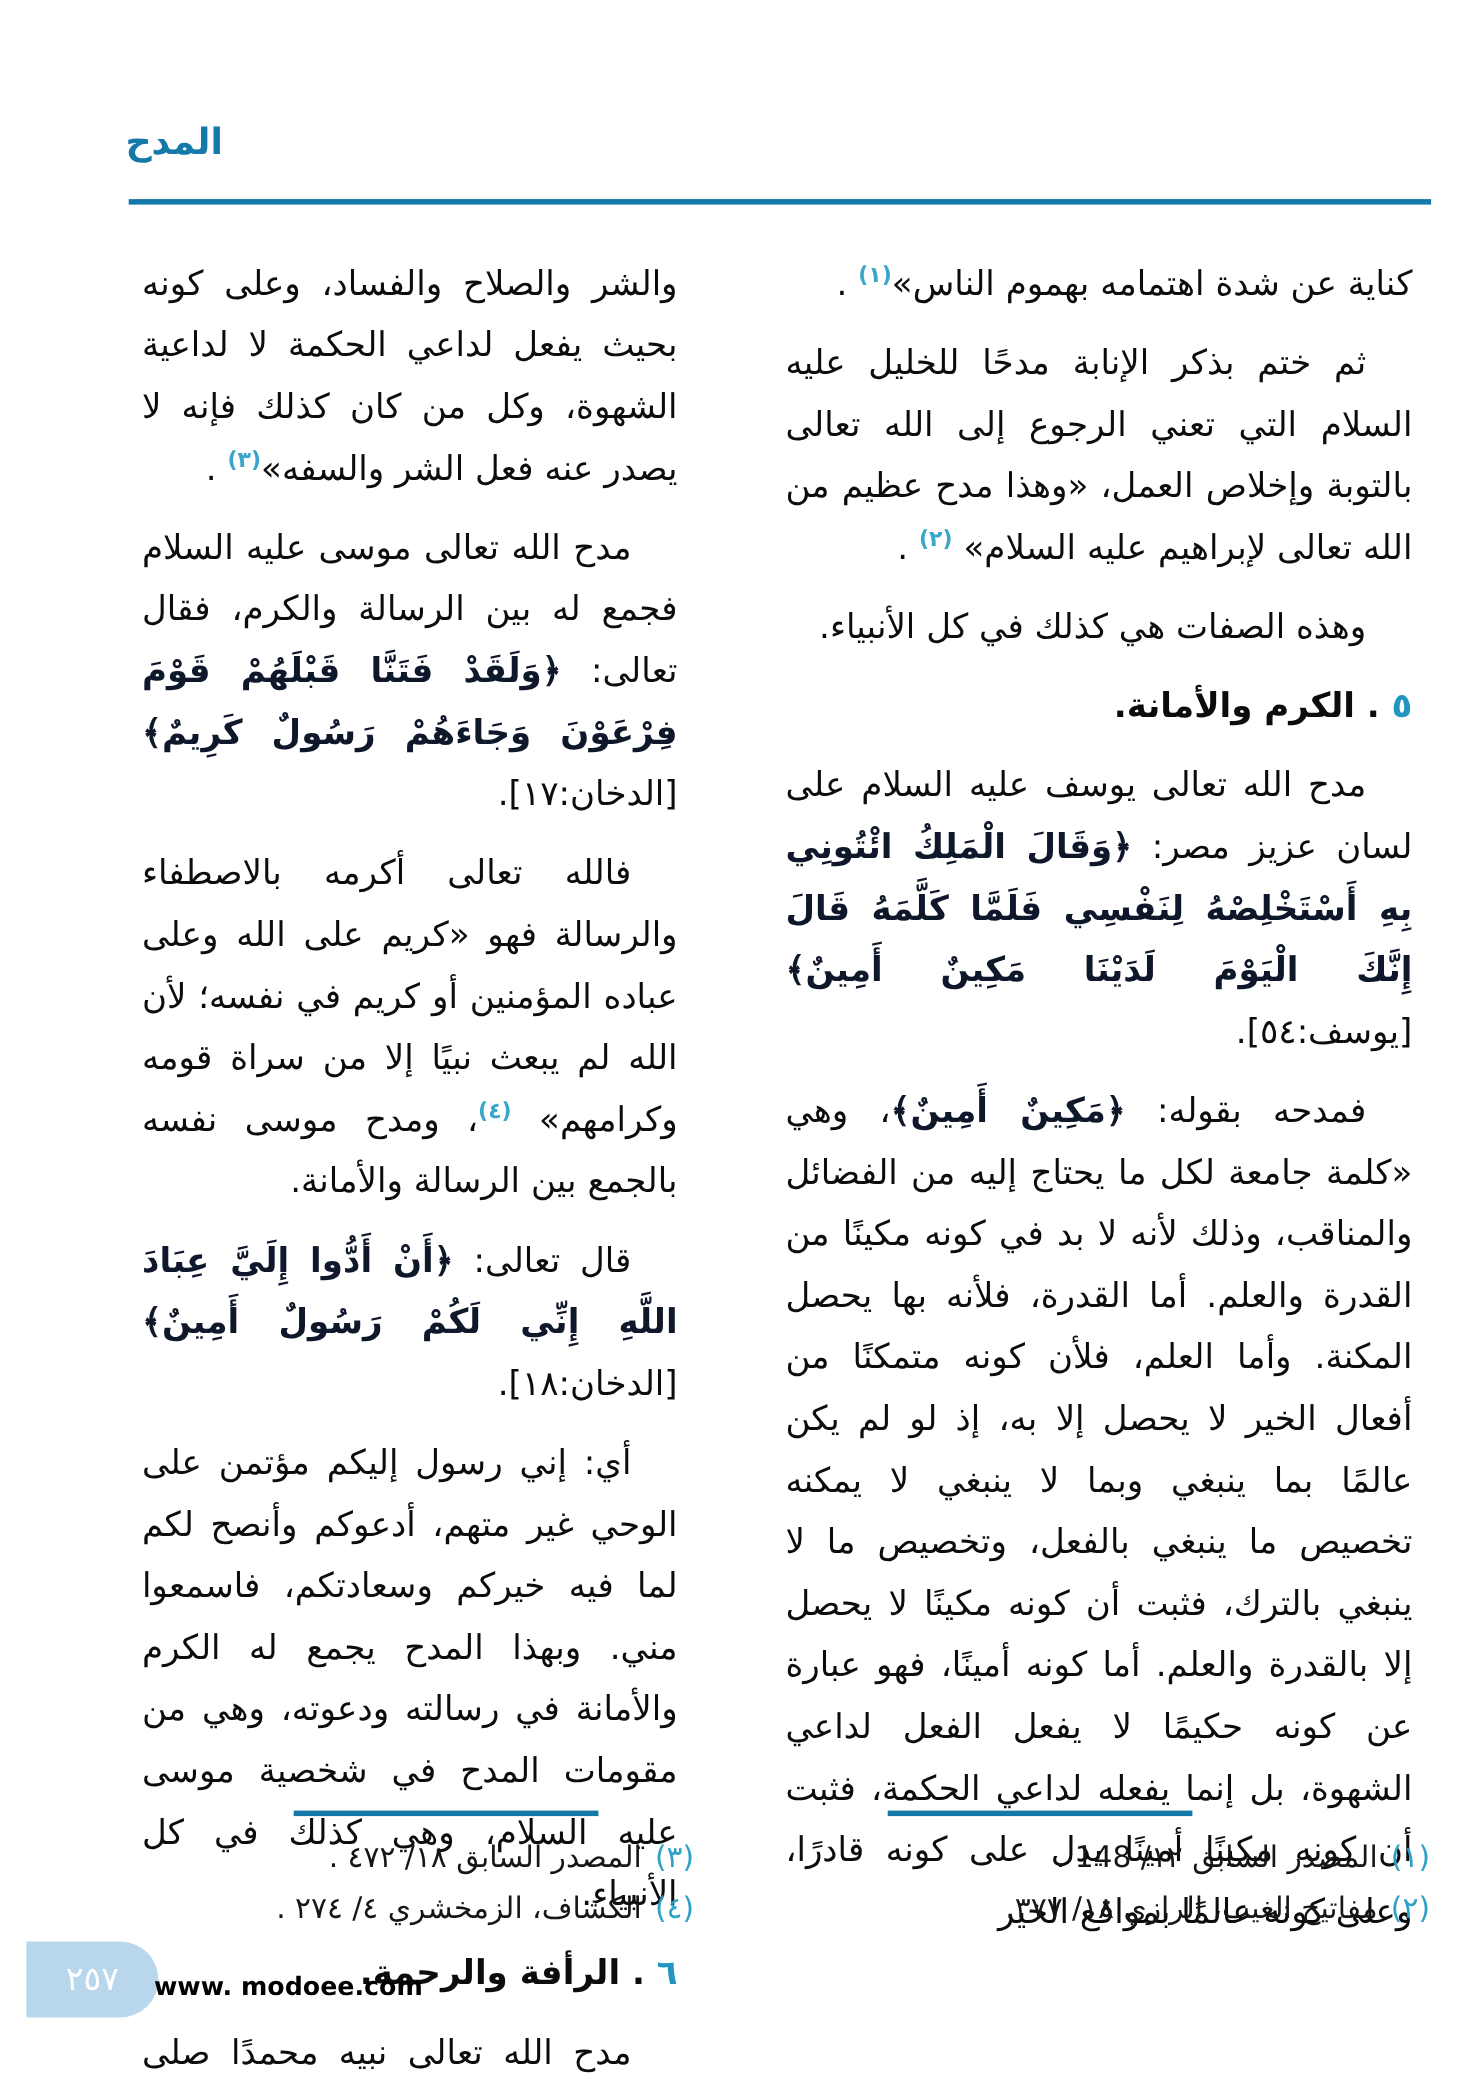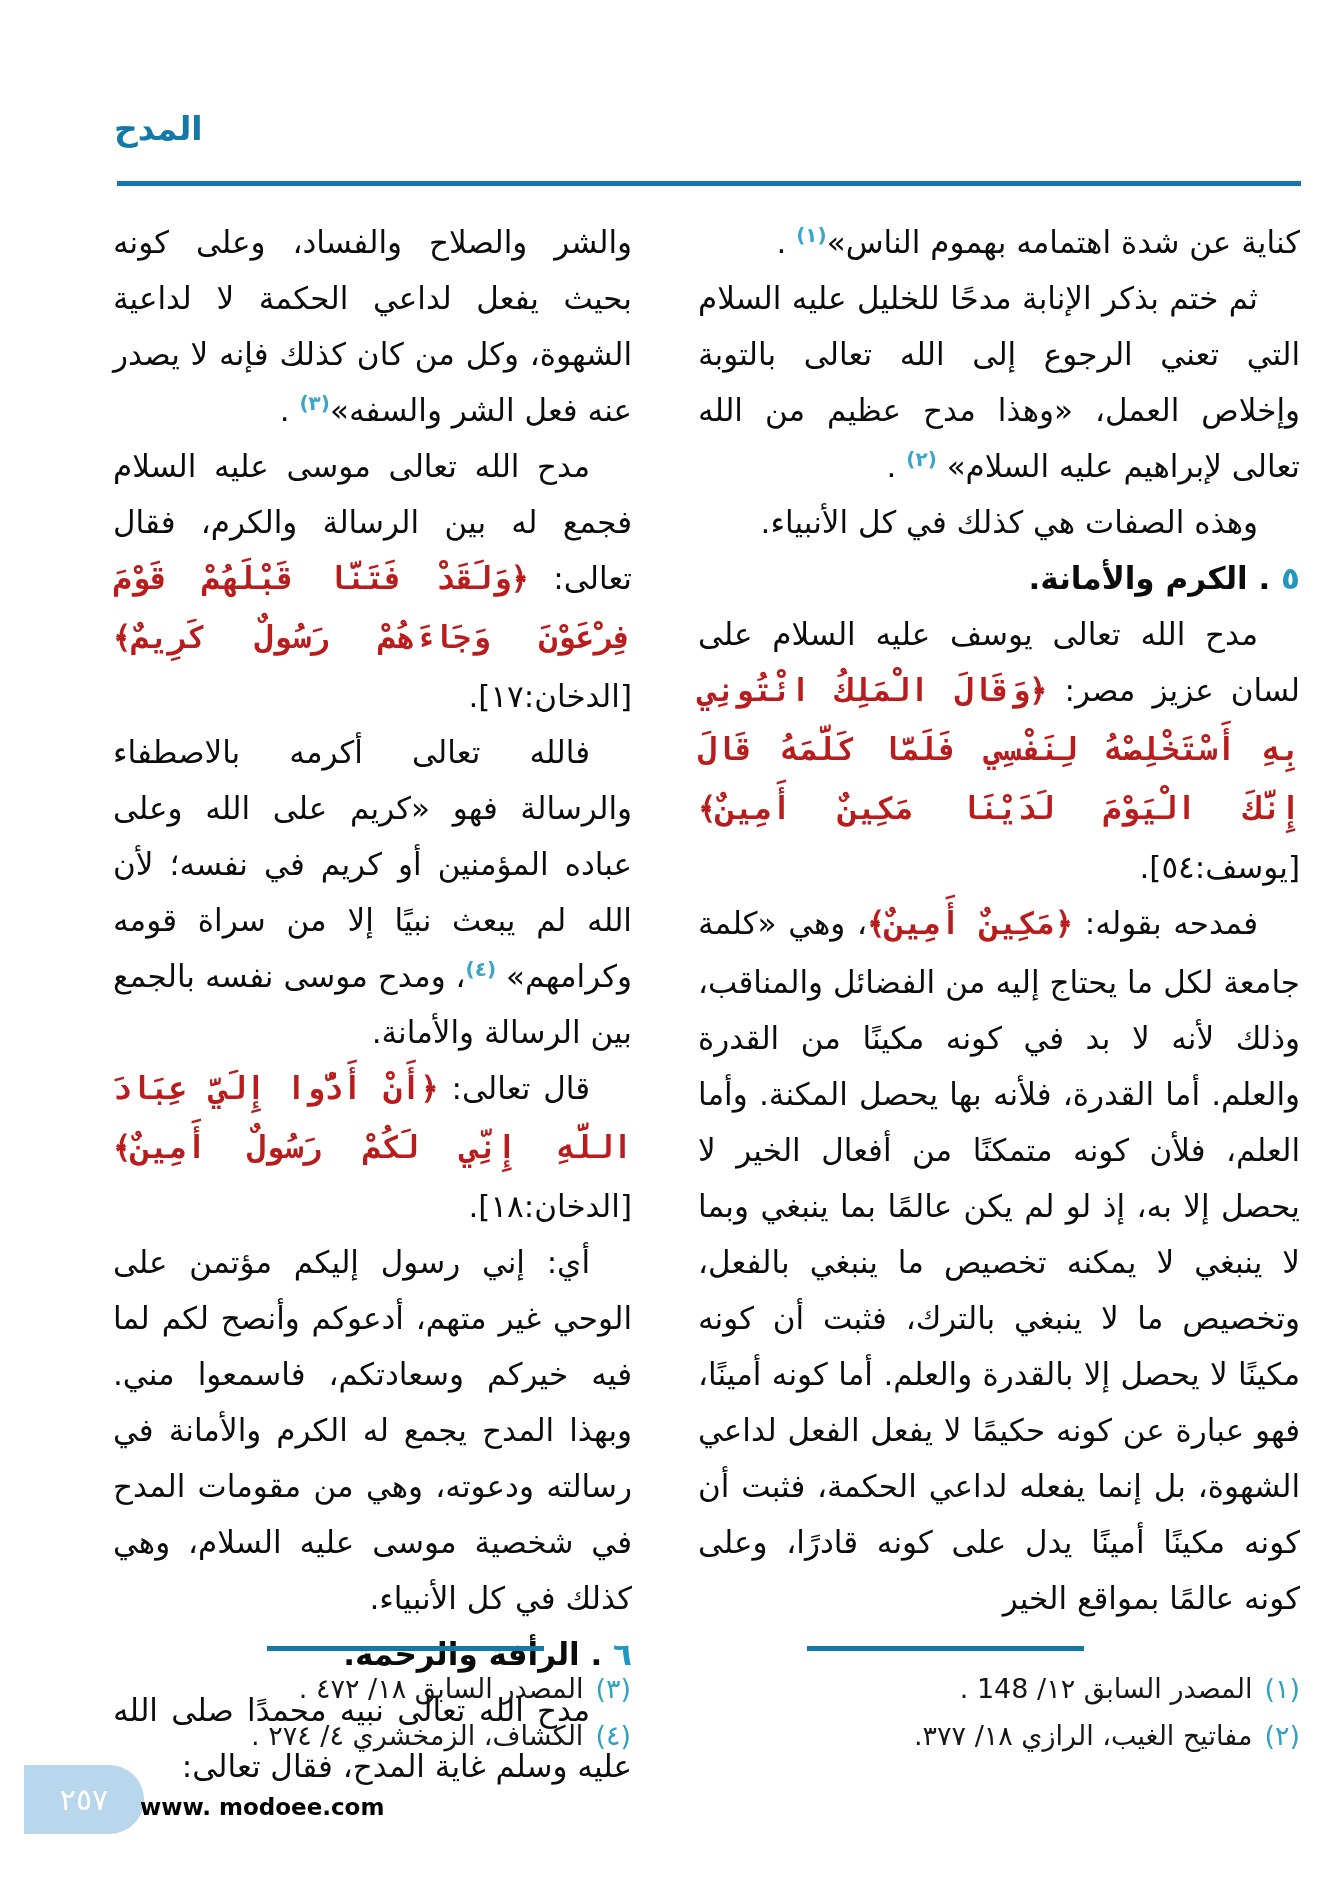--- a/index.html
+++ b/index.html
@@ -20,26 +20,26 @@
   }
   
   .content{
     position:absolute;top:214px;right:39px;left:113px;
     display:flex;direction:rtl;gap:66px;
   }
   .col{direction:rtl;}
   .col-right{width:602px;}
   .col-left{flex:1;}
   .para{
-    margin:0;font-size:31px;line-height:56px;color:#0c0c0c;
+    margin:16px;font-size:31px;line-height:56px;color:#0c0c0c;
     text-align:justify;text-justify:inter-word;
   }
   .para.indent{text-indent:42px;}
   .para.head{font-weight:bold;}
-  .seg.quran{color:#b91c1c;font-weight:bold;font-family:Liberation Mono, monospace;}
+  .seg.quran{color:#0f172a;font-weight:bold;}
   .seg.secnum{color:#2196c0;font-weight:bold;}
   .seg.bold{font-weight:bold;color:#0c0c0c;}
   .seg.fnref{
     color:#3aa6c9;font-size:20px;vertical-align:super;line-height:0;
     font-weight:bold;letter-spacing:1px;
   }
   
   .fn-block{position:absolute;top:1646px;direction:rtl;}
   .fn-block.right{right:39px;width:602px;}
   .fn-block.left{left:113px;width:518px;}

